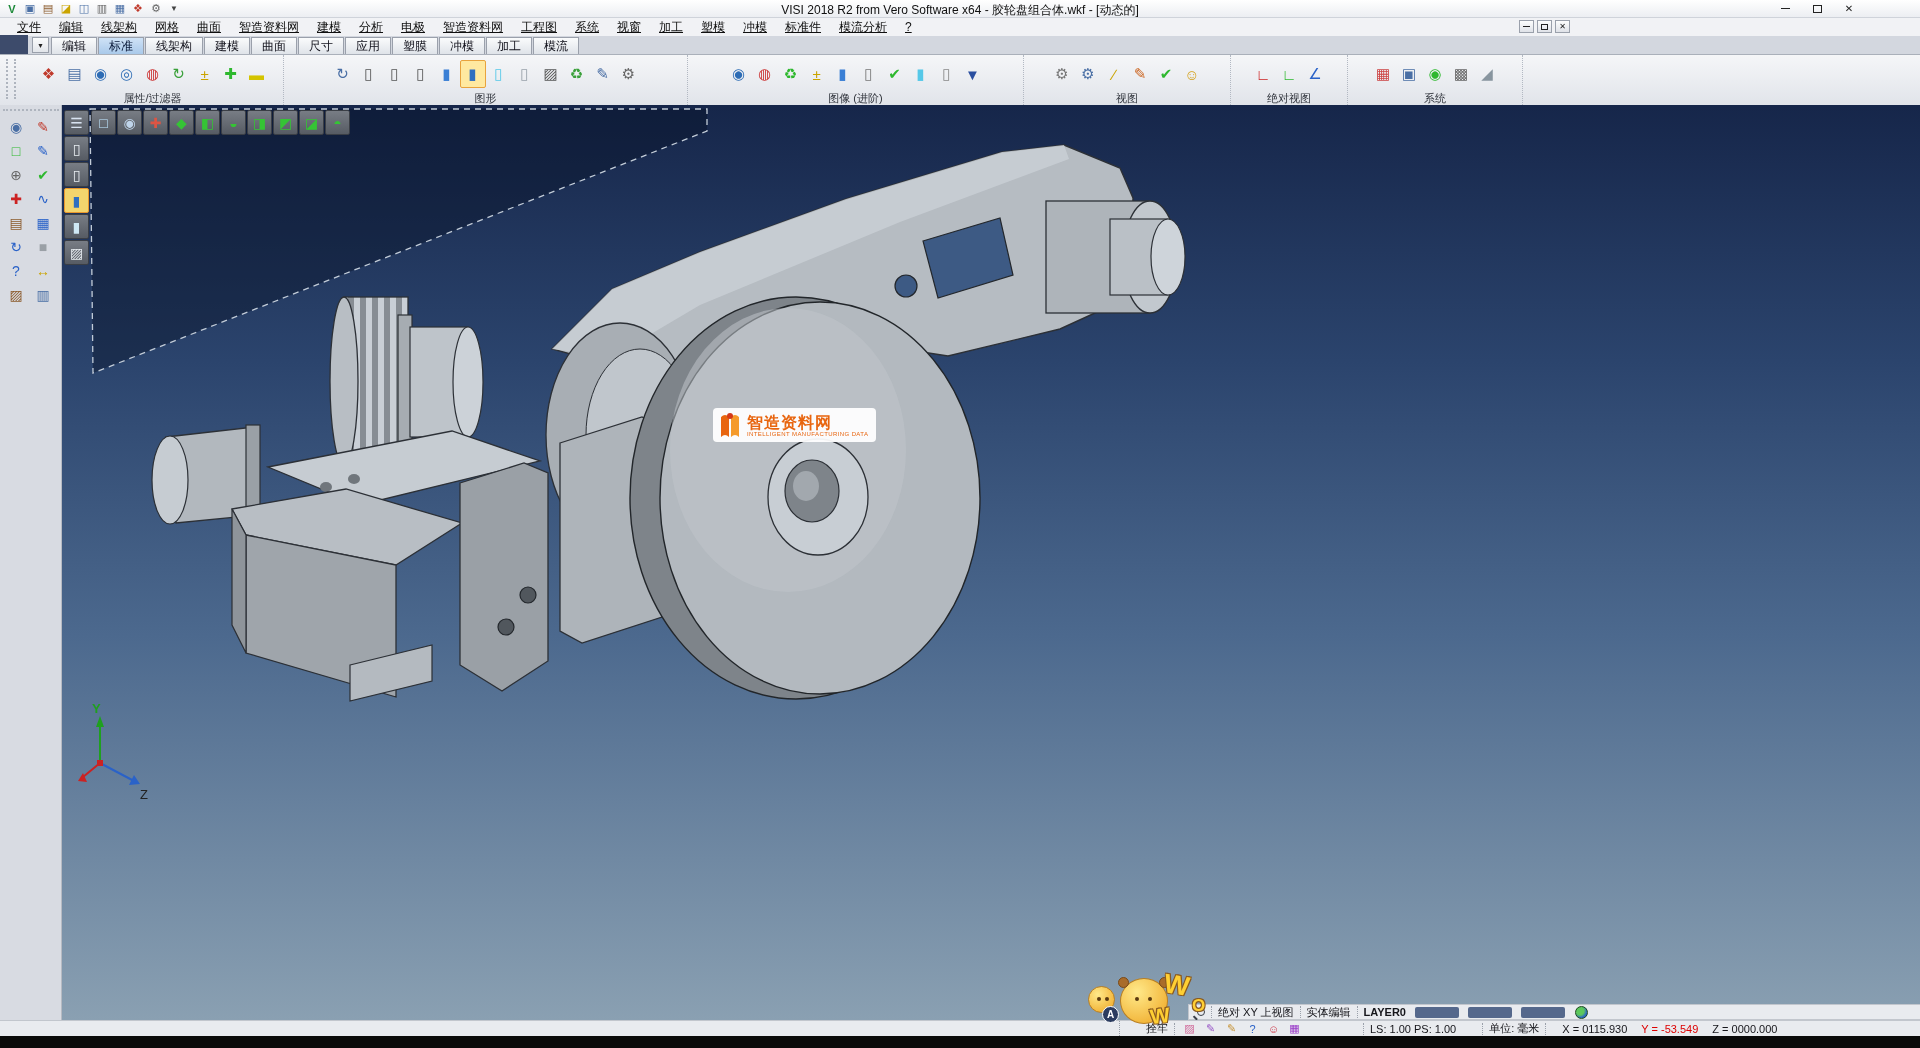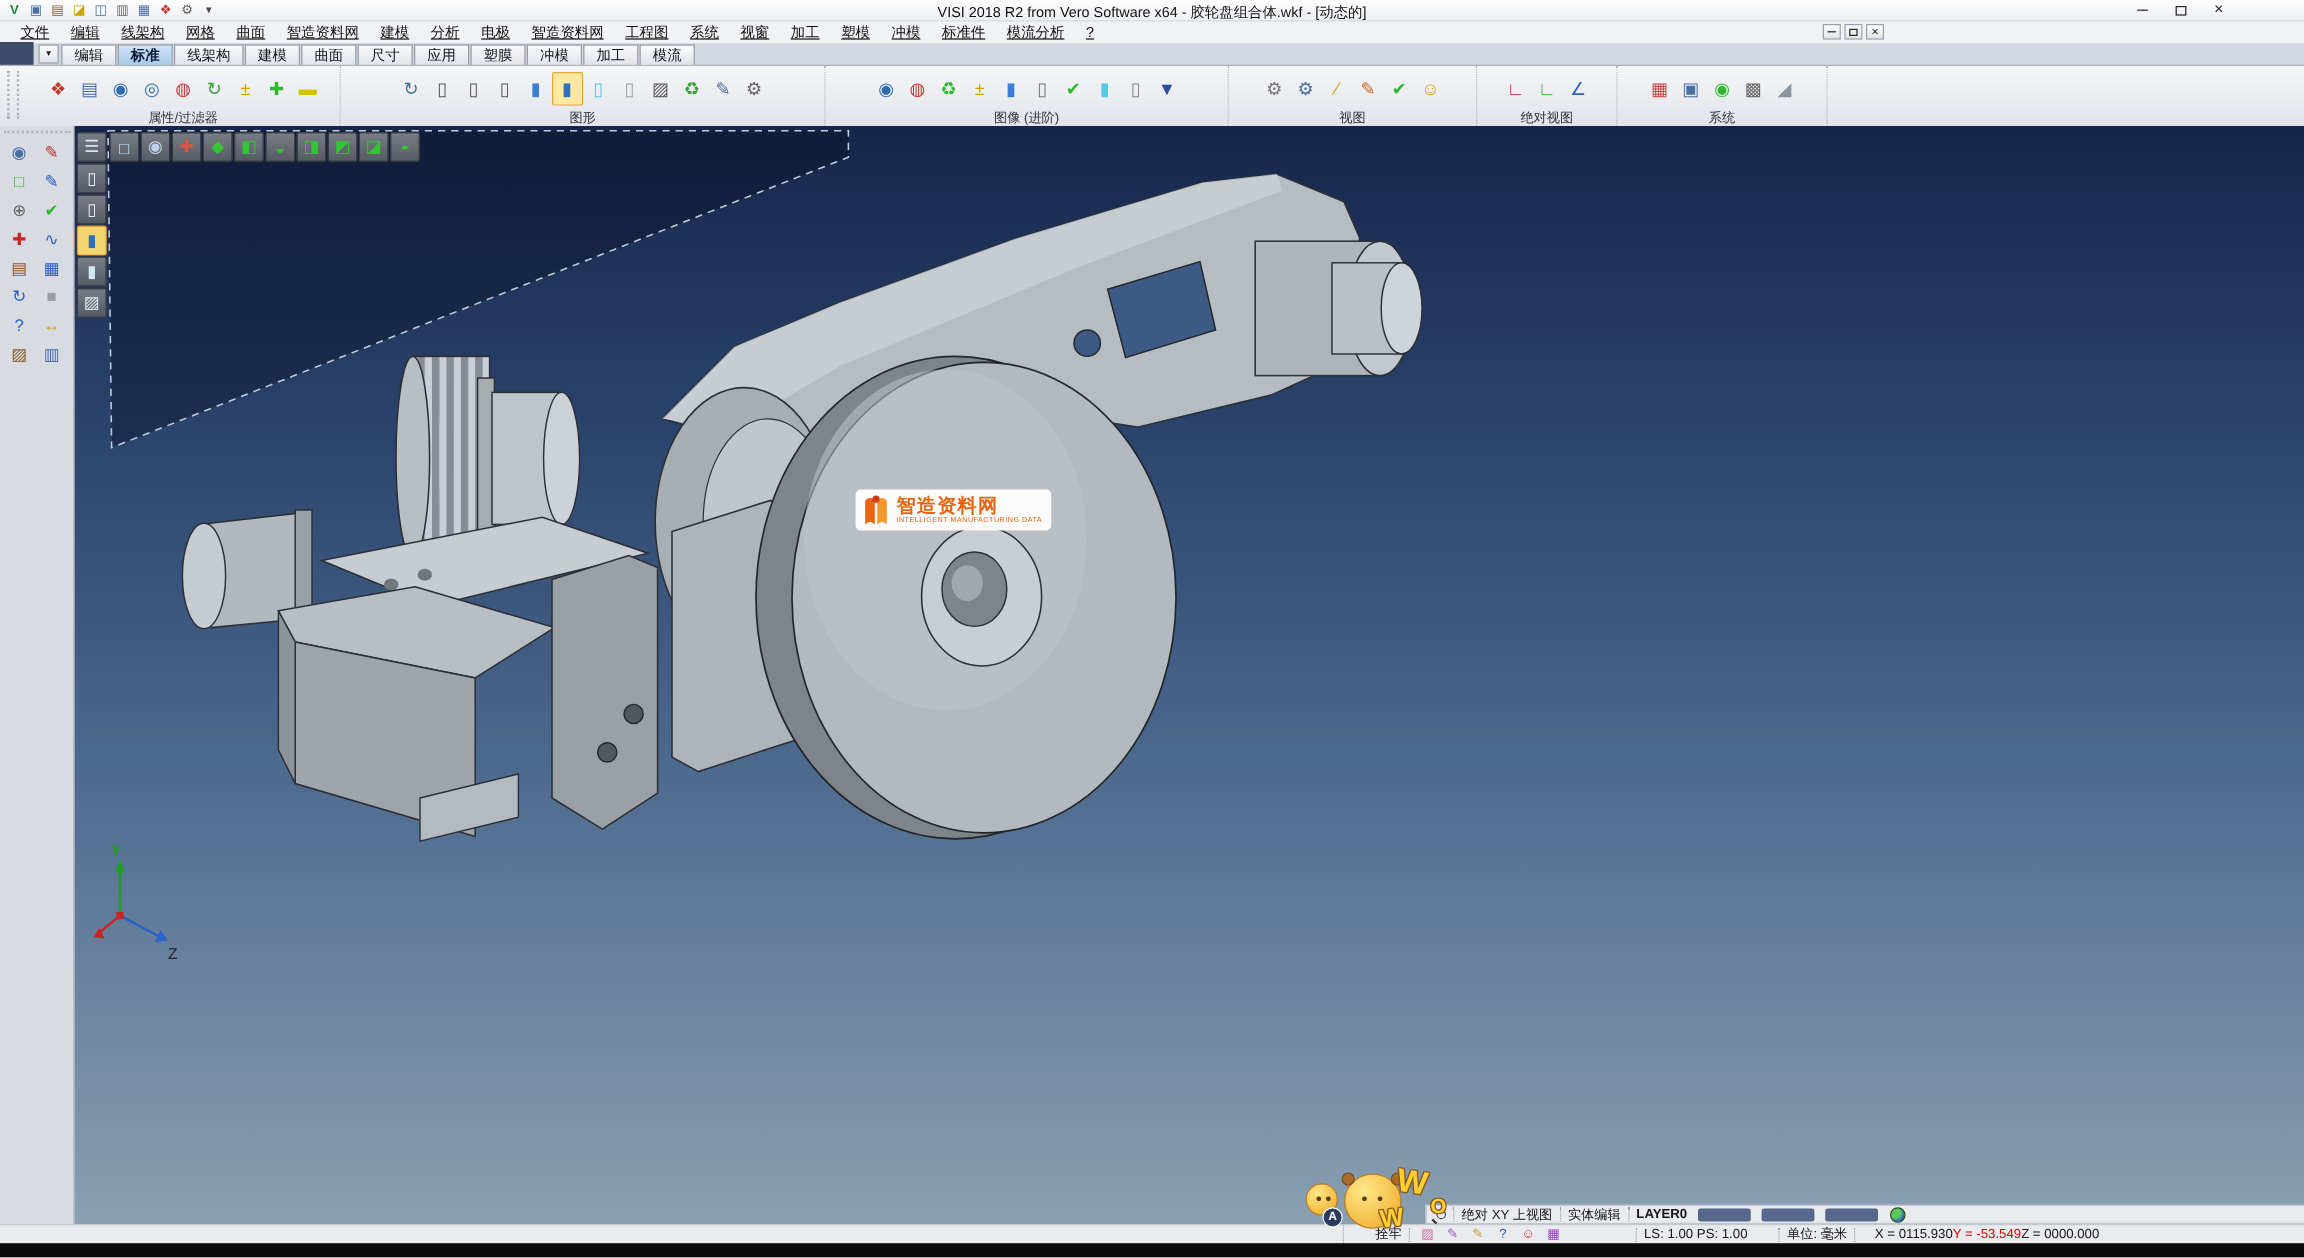--- a/index.html
+++ b/index.html
@@ -30,21 +30,21 @@
     display:flex; align-items:center; justify-content:center; font-size:8px; color:#222; }
 
   
   #tabrow { position:absolute; left:0; top:36px; width:1920px; height:19px;
     background:#d3d7df; display:flex; align-items:flex-end; border-bottom:1px solid #aab0ba; }
   #tab-corner { width:28px; height:19px; background:#3d4b6b; }
   .tab-drop { width:17px; height:16px; display:flex; align-items:center; justify-content:center;
     font-size:7px; color:#222; border:1px solid #9aa0ab; background:linear-gradient(#fafbfc,#e2e5ea); margin:0 2px 1px 4px; }
   .tab { height:17px; padding:1px 10px; border:1px solid #9aa0ab; border-bottom:none; margin-right:1px;
     background:linear-gradient(#fafbfc,#dfe3e9); font-size:12px; color:#10101a; display:flex; align-items:center; }
-  .tab.active { background:linear-gradient(#cfe2f6,#a9c9ea); font-weight:bold; color:#0a1a3a; }
+  .tab.active { background:linear-gradient(#cfe2f6,#a9c9ea); font-weight:normal; color:#0a1a3a; }
 
   
   #ribbon { position:absolute; left:0; top:55px; width:1920px; height:50px;
     background:linear-gradient(#f5f6f8,#e1e4ea); display:flex; padding-left:6px; }
   .grip { width:5px; height:40px; margin:4px 3px 0 0; border-left:2px dotted #aeb4be; }
   .rgroup { display:flex; flex-direction:column; border-right:1px dotted #b2b8c2; padding:2px 4px 0 4px; }
   .ricons { display:flex; align-items:center; justify-content:center; flex:1; }
   .icon24 { width:26px; height:28px; display:flex; align-items:center; justify-content:center;
     font-size:15px; border:1px solid transparent; border-radius:2px; }
   .icon24.selected { background:#ffe9a0; border:1px solid #e8a33d; }
@@ -85,21 +85,21 @@
     left:-5px; top:8px; transform:rotate(45deg); }
   .swatch { width:44px; height:11px; border-radius:2px; background:var(--c,#56688a); margin-left:9px; }
   .globe { width:13px; height:13px; border-radius:50%; margin:0 6px 0 10px;
     background:radial-gradient(circle at 35% 35%, #5cc85c 0 40%, #2a62c8 70%); border:1px solid #1c4a1c; }
 
   #statusrow2 { position:absolute; left:0; right:0; top:1020px; height:16px;
     background:#e9ebef; border-top:1px solid #c2c6cd; display:flex; align-items:center;
     font-size:11px; color:#15151a; }
   #sr2-spacer { width:1120px; height:100%; border-right:1px dotted #9aa0aa; }
   .s2icon { width:17px; height:14px; display:flex; align-items:center; justify-content:center; font-size:11px; }
-  #coords { display:flex; margin-left:10px; }
+  #coords { display:flex; gap:14px; margin-left:10px; }
   .coord-y { color:#dd0000; }
 
   #blackband { position:absolute; left:0; right:0; top:1036px; height:12px; background:#0a0a0a; }
 
   
   #mascot { position:absolute; left:1086px; top:972px; width:134px; height:64px; z-index:30; pointer-events:none; }
   .m-head { position:absolute; border-radius:50%;
     background:radial-gradient(circle at 35% 30%, #ffe98a, #f2b53a 75%); border:1.5px solid #b97f22; }
   #m-head1 { left:2px; top:14px; width:27px; height:27px; }
   #m-head2 { left:34px; top:6px; width:48px; height:46px; }

